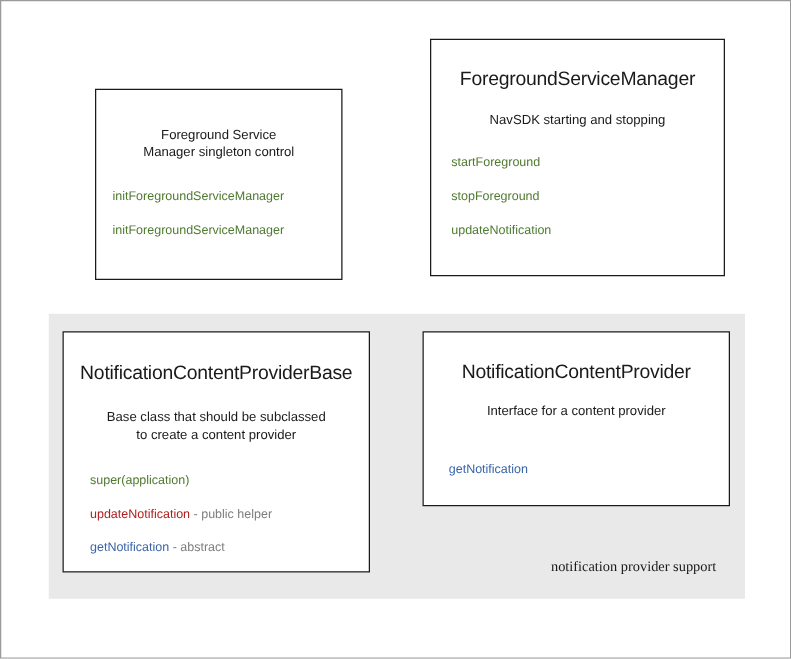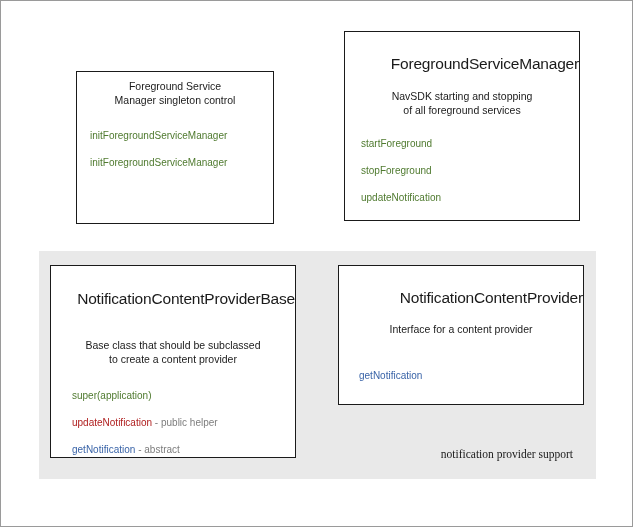--- a/index.html
+++ b/index.html
@@ -21,21 +21,21 @@
   }
 
   
   .class-box {
     position: absolute;
     background: #ffffff;
     border: 1px solid #1a1a1a;
     box-sizing: border-box;
   }
   .class-title {
-    text-align: right;
+    text-align: center;
     color: #1a1a1a;
     font-size: 15.5px;
     font-weight: 400;
     letter-spacing: -0.2px;
     white-space: nowrap;
   }
   .class-desc {
     text-align: center;
     color: #1a1a1a;
     font-size: 10.5px;
@@ -76,33 +76,33 @@
     left: 0;
     text-align: center;
     font-size: 14.5px;
     color: #1a1a1a;
     margin-top: 47px;
   }
 
   
   #box-navigation-api      { left: 75px;  top: 70px;  width: 198px; height: 153px; }
   #box-navigation-api .class-title { margin-top: 21px; }
-  #box-navigation-api .class-desc  { margin-top: 8px; }
+  #box-navigation-api .class-desc  { margin-top: 30px; }
   #box-navigation-api .member-list { margin-top: 22px; padding-left: 13px; }
   #box-navigation-api .member      { margin-bottom: 13px; }
 
   #box-fsm                 { left: 343px; top: 30px;  width: 236px; height: 190px; }
   #box-fsm .class-title    { margin-top: 23px; }
   #box-fsm .class-desc     { margin-top: 17px; }
   #box-fsm .member-list    { margin-top: 20px; padding-left: 16px; }
   #box-fsm .member         { margin-bottom: 13px; }
 
   #box-ncp-base            { left: 49px;  top: 264px; width: 246px; height: 193px; }
   #box-ncp-base .class-title { margin-top: 24px; }
-  #box-ncp-base .class-desc  { margin-top: 31px; }
+  #box-ncp-base .class-desc  { margin-top: 20px; }
   #box-ncp-base .member-list { margin-top: 23px; padding-left: 21px; }
   #box-ncp-base .member      { margin-bottom: 13px; }
 
   #box-ncp                 { left: 337px; top: 264px; width: 246px; height: 140px; }
   #box-ncp .class-title    { margin-top: 23px; }
   #box-ncp .class-desc     { margin-top: 16px; }
   #box-ncp .member-list    { margin-top: 32px; padding-left: 20px; }
   #box-ncp .member         { margin-bottom: 12px; }
 
   #group-panel             { left: 38px;  top: 250px; width: 557px; height: 228px; }
@@ -129,21 +129,20 @@
       <div class="member">
         <span class="m-green">initForegroundServiceManager</span><span class="m-note"></span>
       </div>
     </div>
   </div>
 
   <div class="class-box" id="box-fsm">
     <div class="class-title">ForegroundServiceManager</div>
     <div class="class-desc">
       <div>NavSDK starting and stopping</div>
-      <div>of all foreground services</div>
     </div>
     <div class="member-list">
       <div class="member">
         <span class="m-green">startForeground</span><span class="m-note"></span>
       </div>
       <div class="member">
         <span class="m-green">stopForeground</span><span class="m-note"></span>
       </div>
       <div class="member">
         <span class="m-green">updateNotification</span><span class="m-note"></span>

